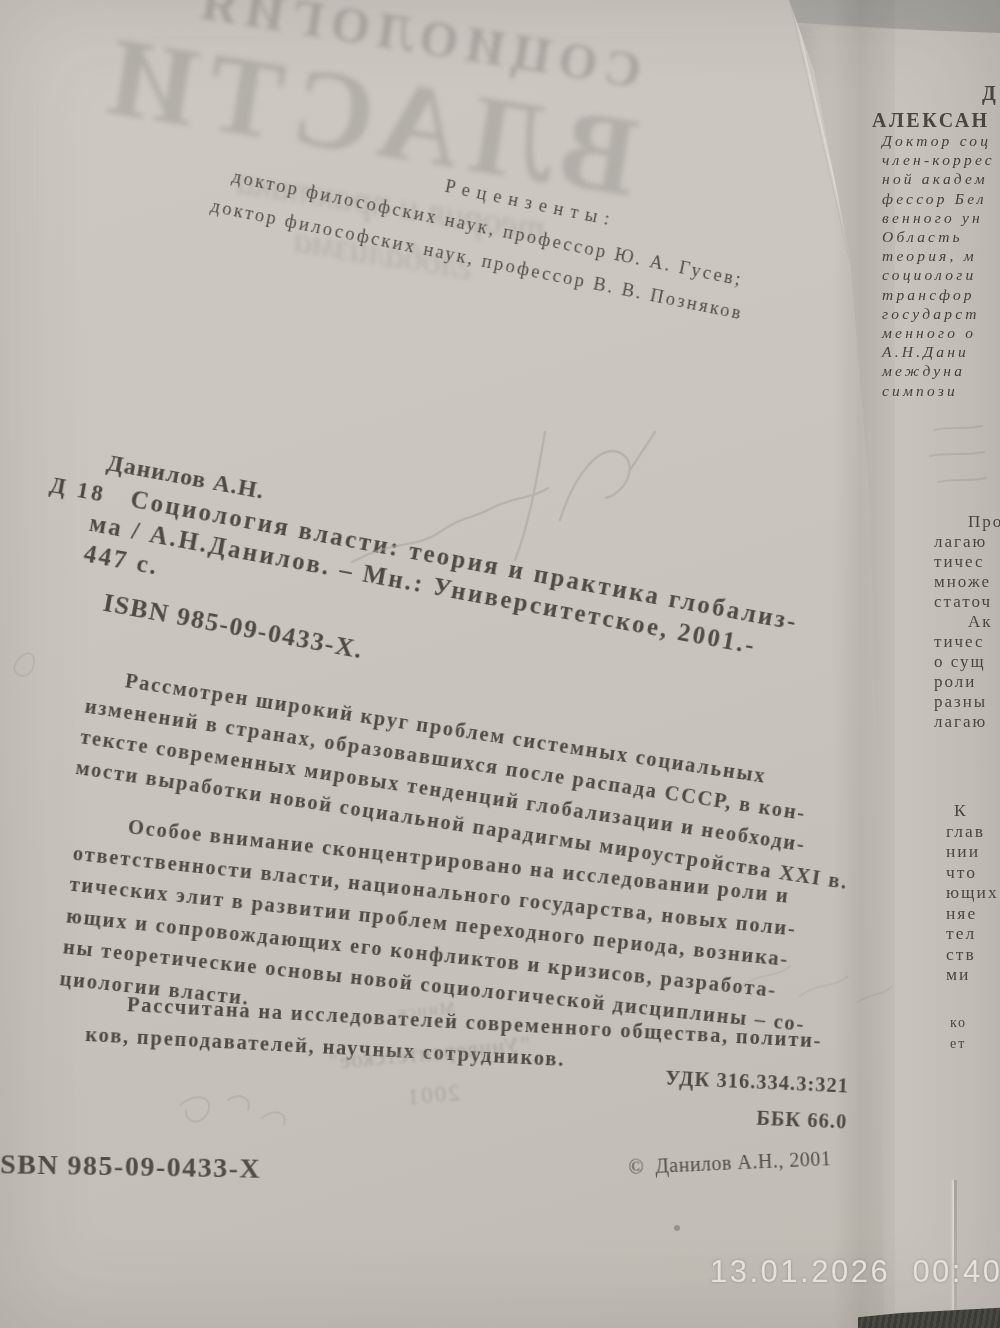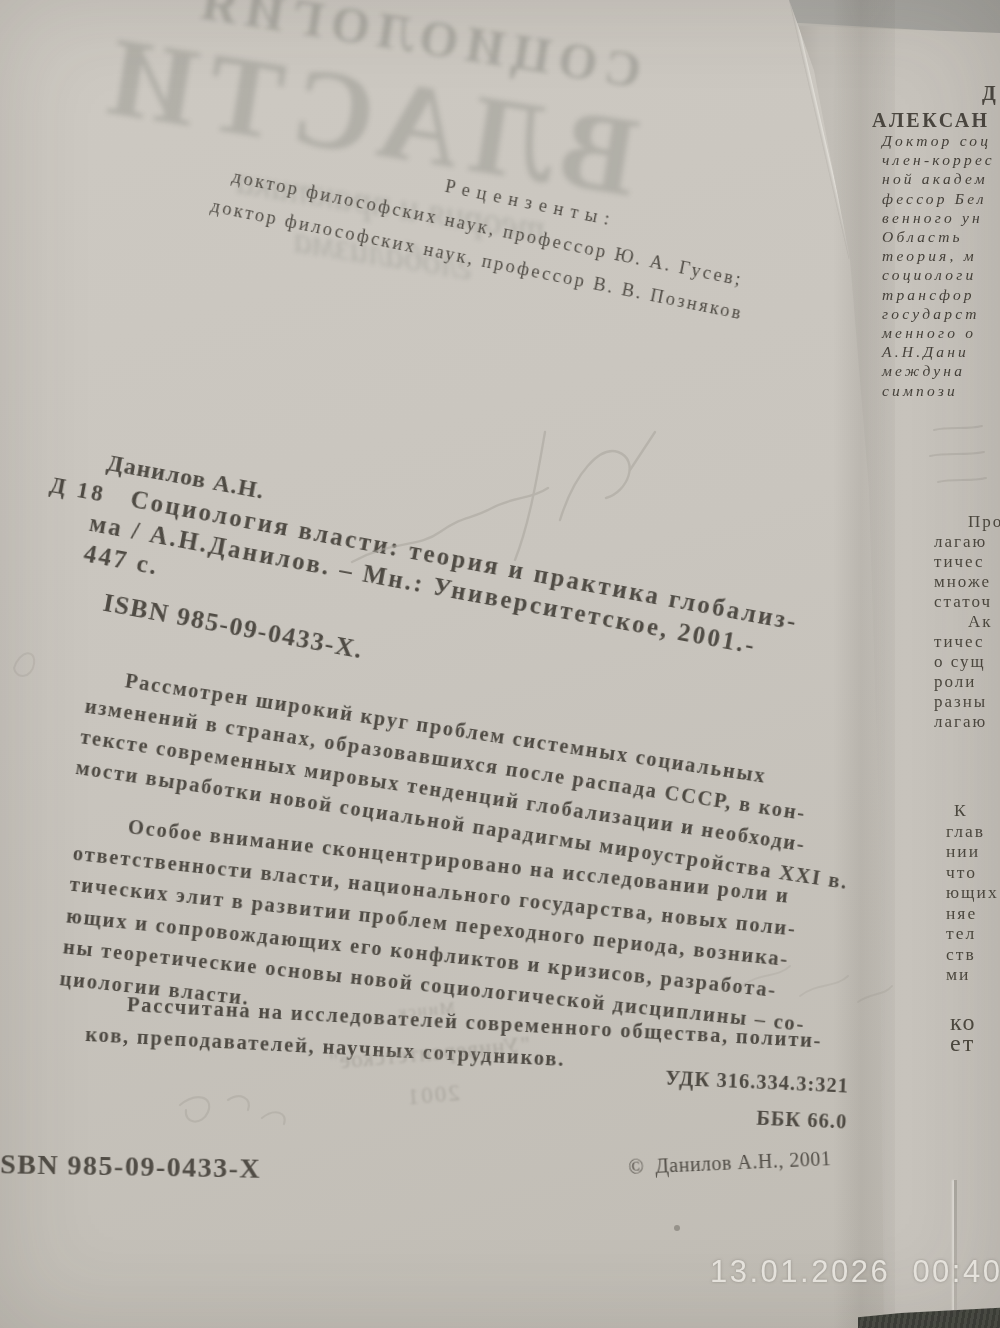--- a/index.html
+++ b/index.html
@@ -26,21 +26,21 @@
   .rp-initial{position:absolute;left:196px;top:82px;font-size:20px;font-weight:bold;letter-spacing:2px;}
   .rp-name{position:absolute;left:86px;top:109px;font-size:20px;font-weight:bold;letter-spacing:2.5px;white-space:nowrap;}
   .rp-bio{position:absolute;left:96px;top:131px;font-style:italic;font-size:15.5px;
     line-height:19.2px;letter-spacing:3.2px;white-space:nowrap;color:#45413a;}
   .rp-body1{position:absolute;left:148px;top:512px;font-size:17px;line-height:20px;
     letter-spacing:2px;white-space:nowrap;color:#4c483f;}
   .rp-body1 div:nth-child(1),.rp-body1 div:nth-child(6){padding-left:34px;}
   .rp-body2{position:absolute;left:160px;top:800px;font-size:17.5px;line-height:20.5px;
     letter-spacing:2px;white-space:nowrap;color:#4c483f;}
   .rp-body2 div:nth-child(1){padding-left:8px;}
-  .rp-body3{position:absolute;left:164px;top:1012px;font-size:24px;line-height:21px;
+  .rp-body3{position:absolute;left:164px;top:1012px;font-size:14px;line-height:21px;
     letter-spacing:2px;white-space:nowrap;color:#4c483f;}
   .rp-text{filter:blur(.4px);}
   .fore-edge{position:absolute;left:168px;top:1180px;width:3px;height:138px;
     background:linear-gradient(180deg,rgba(118,113,105,.35),rgba(118,113,105,.12));
     box-shadow:-2px 0 2px rgba(246,244,239,.55);}
 
   
   .main-page{position:absolute;inset:0;z-index:3;
     background:linear-gradient(163deg,#cdc9c2 0%,#c9c5be 45%,#c0bcb4 100%);
     clip-path:polygon(0 0,78.9% 0,81.4% 5.3%,85% 19.6%,86.9% 36.9%,87.9% 61.7%,88.4% 100%,0 100%);

